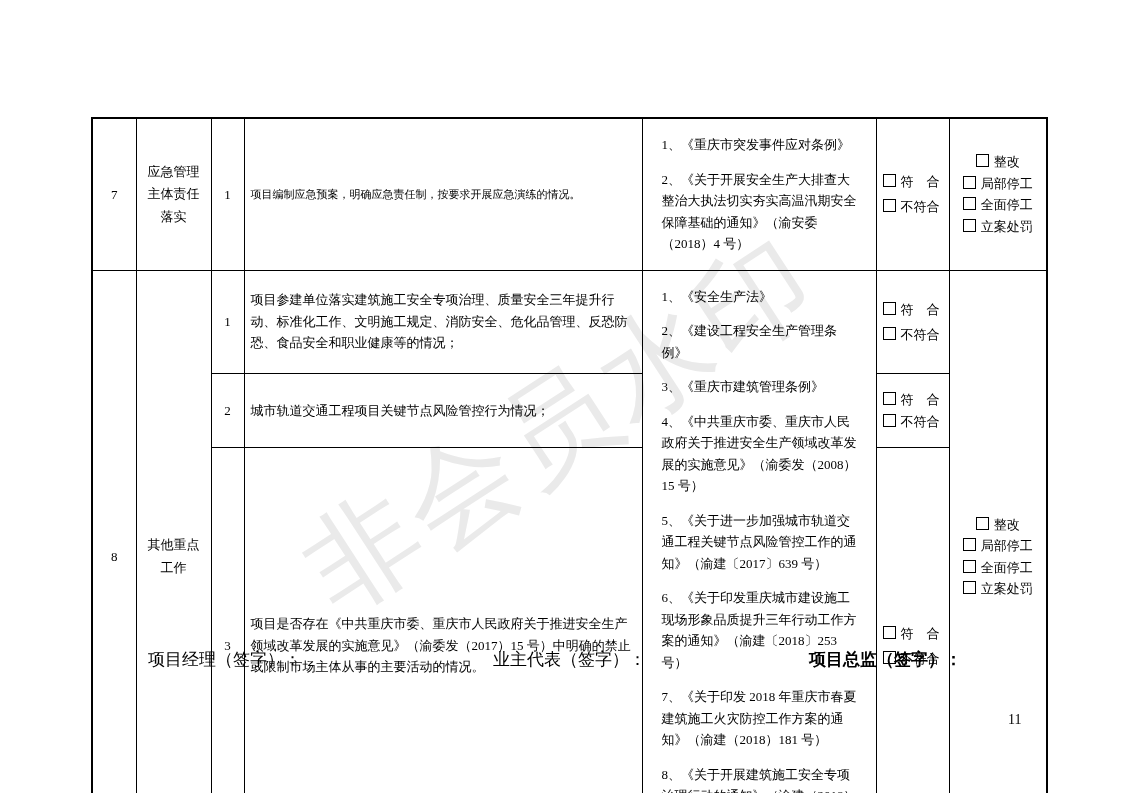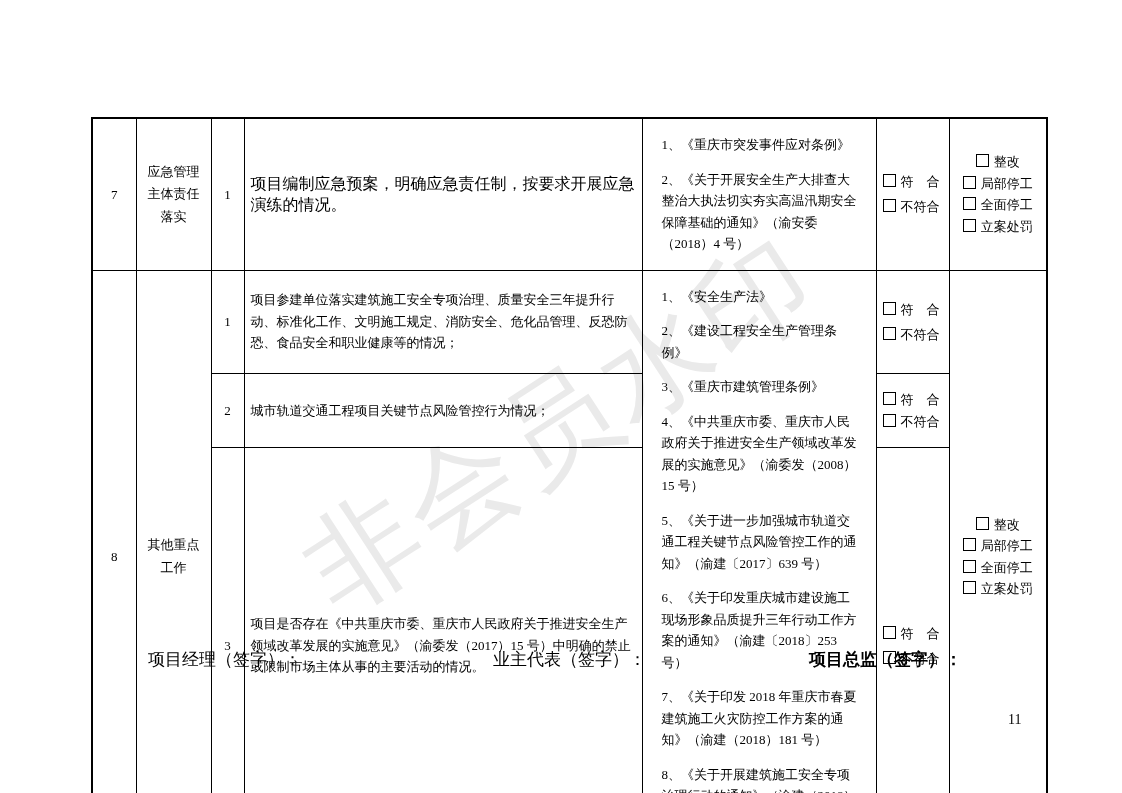--- a/index.html
+++ b/index.html
@@ -33,21 +33,21 @@
     border:1px solid #000;
     vertical-align:middle;
     padding:2px 6px;
     overflow:hidden;
     background:transparent;
   }
   .c-no   { text-align:center; padding:2px 2px; }
   .c-cat  { text-align:center; padding:2px 7px; line-height:22.5px;font-family:Liberation Serif, serif; }
   .c-sub  { text-align:center; padding:2px 2px; }
   .c-desc { text-align:left; padding:2px 7px; }
-  .desc-tight { font-size:16px; }
+  .desc-tight { font-size:11px; }
   .c-refs { text-align:left; padding:3px 5px; vertical-align:middle; }
   .c-comp { text-align:left; padding:2px 2px; line-height:25px; }
   .c-act  { text-align:center; padding:2px 2px 2px 10px; line-height:21.5px; }
   .cbl { white-space:nowrap; }
   .cb {
     display:inline-block; width:11px; height:11px;
     border:1px solid #000; margin-right:5px;
     vertical-align:-1px; background:#fff;
   }
   .ref-item { margin:13px; }

